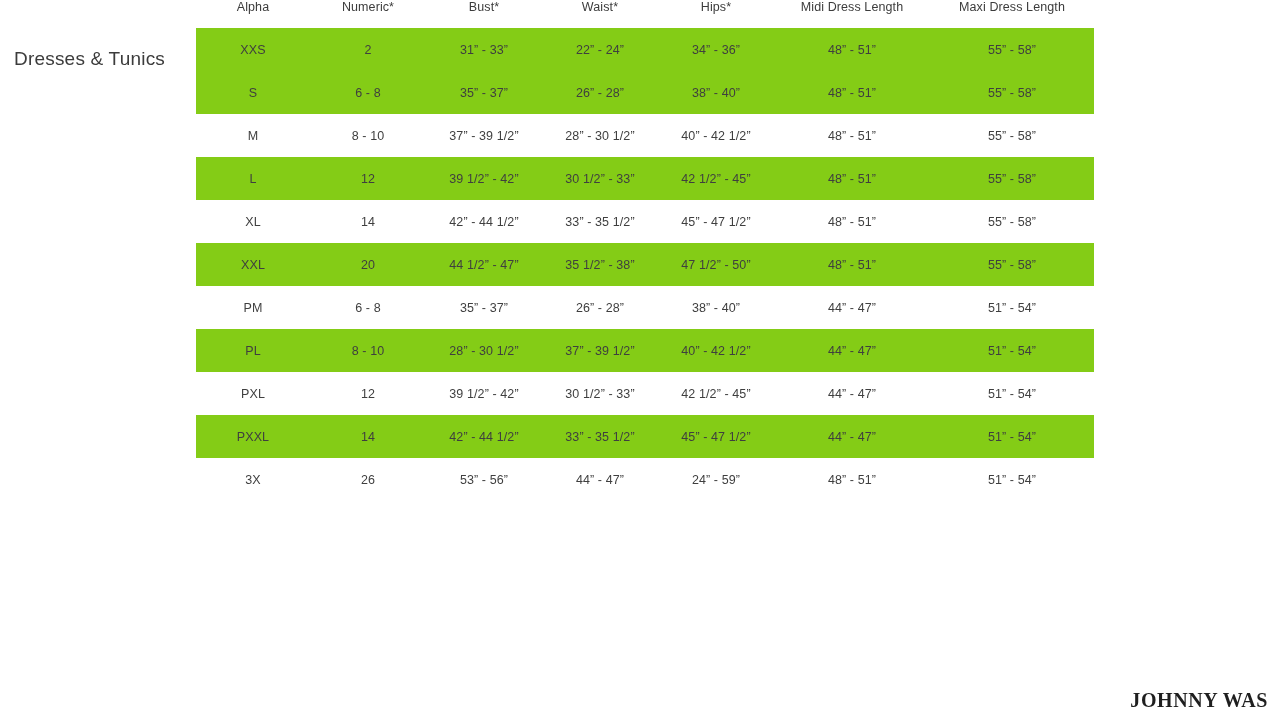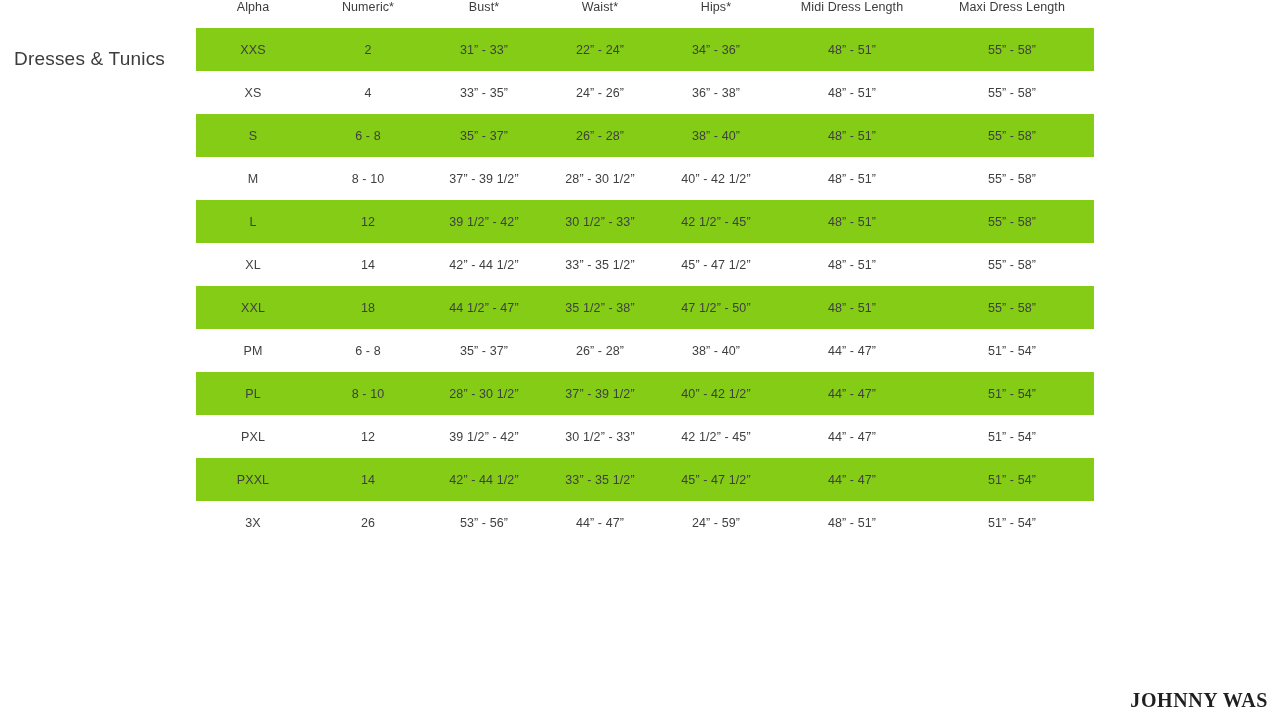--- a/index.html
+++ b/index.html
@@ -116,29 +116,20 @@
       <tbody id="table-body">
           <tr class="shaded">
             <td>XXS</td>
             <td>2</td>
             <td>31” - 33”</td>
             <td>22” - 24”</td>
             <td>34” - 36”</td>
             <td>48” - 51”</td>
             <td>55” - 58”</td>
           </tr>
-          <tr>
-            <td>XS</td>
-            <td>4</td>
-            <td>33” - 35”</td>
-            <td>24” - 26”</td>
-            <td>36” - 38”</td>
-            <td>48” - 51”</td>
-            <td>55” - 58”</td>
-          </tr>
           <tr class="shaded">
             <td>S</td>
             <td>6 - 8</td>
             <td>35” - 37”</td>
             <td>26” - 28”</td>
             <td>38” - 40”</td>
             <td>48” - 51”</td>
             <td>55” - 58”</td>
           </tr>
           <tr>
@@ -163,21 +154,21 @@
             <td>XL</td>
             <td>14</td>
             <td>42” - 44 1/2”</td>
             <td>33” - 35 1/2”</td>
             <td>45” - 47 1/2”</td>
             <td>48” - 51”</td>
             <td>55” - 58”</td>
           </tr>
           <tr class="shaded">
             <td>XXL</td>
-            <td>18</td>
+            <td>20</td>
             <td>44 1/2” - 47”</td>
             <td>35 1/2” - 38”</td>
             <td>47 1/2” - 50”</td>
             <td>48” - 51”</td>
             <td>55” - 58”</td>
           </tr>
           <tr>
             <td>PM</td>
             <td>6 - 8</td>
             <td>35” - 37”</td>

